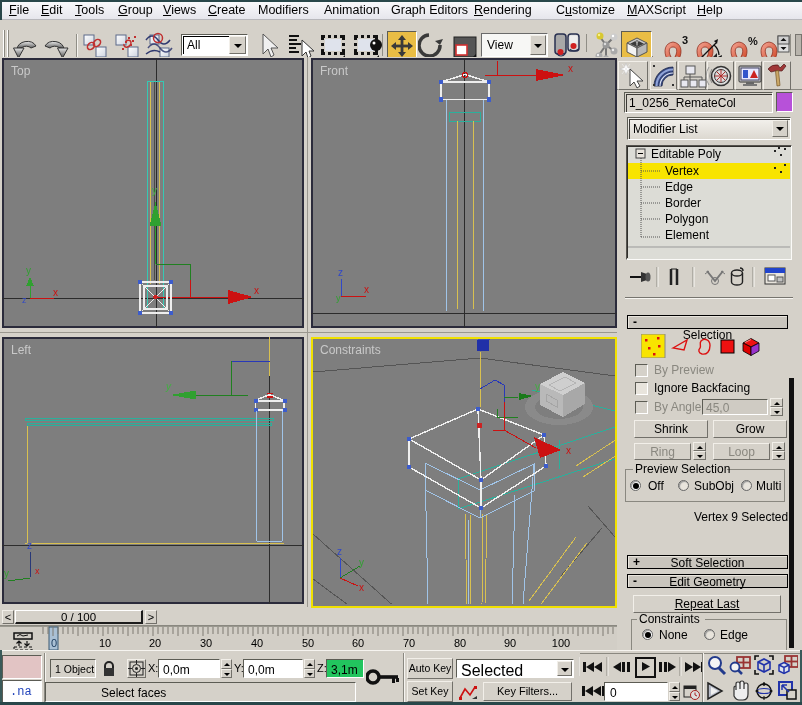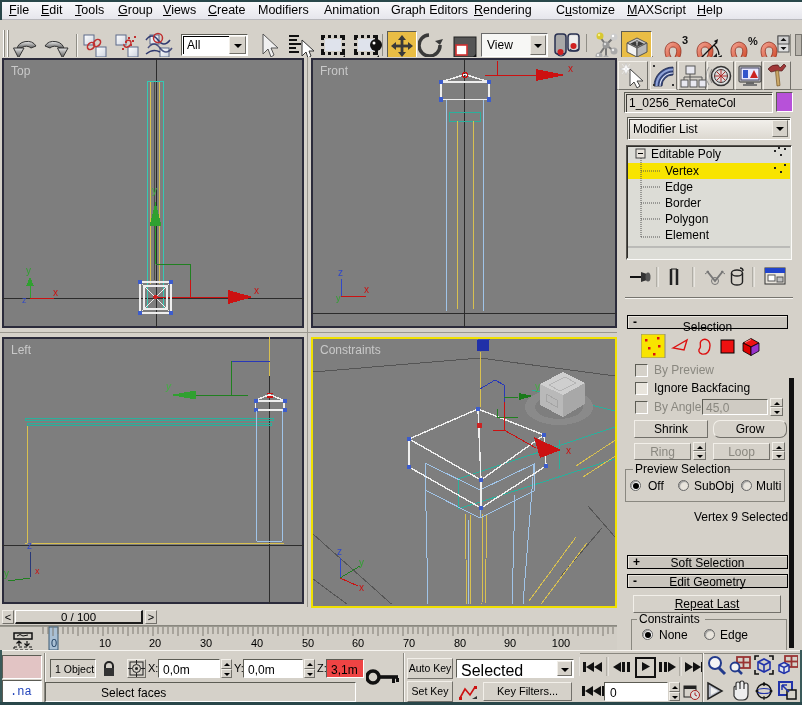--- a/index.html
+++ b/index.html
@@ -623,21 +623,21 @@
 
 <rect x="138" y="3" width="20" height="16" fill="#e8e4dc" stroke="#333"></rect>
 <rect x="138" y="3" width="20" height="5" fill="#2244cc"></rect>
 <rect x="141" y="10" width="7" height="6" fill="#fff" stroke="#555"></rect>
 <rect x="150" y="12" width="6" height="5" fill="#c0c0c0" stroke="#555"></rect>
 </svg>
 <div class="abs" style="left:8px;top:240px;width:168px;height:2px;border-top:1px solid #76746e;border-bottom:1px solid #f6f4f0;"></div>
 
 <div class="abs" style="left:10px;top:258px;width:161px;height:14px;background:#c9c5bd;border:1px solid #000;box-shadow:inset 1px 1px 0 #e8e4dc;">
 <span class="abs" style="left:5px;top:-1px;font-weight:bold;">-</span>
-<span class="abs" style="left:50%;top:4px;transform:translateX(-50%);">Selection</span>
+<span class="abs" style="left:50%;top:12px;transform:translateX(-50%);">Selection</span>
 </div>
 
 <svg class="abs" style="left:24px;top:277px;" width="140" height="24" viewBox="0 0 140 24">
 <rect x="0" y="0" width="24" height="24" fill="#f8e400" stroke="#888" stroke-width="1"></rect>
 <g fill="#dd1111">
 <rect x="4" y="5" width="2.5" height="2.5"></rect>
         <rect x="16" y="3" width="2.5" height="2.5"></rect>
         <rect x="7" y="13" width="2.5" height="2.5"></rect>
         <rect x="17" y="11" width="2.5" height="2.5"></rect>
         <rect x="12" y="19" width="2.5" height="2.5"></rect>
@@ -665,21 +665,21 @@
 <div class="abs" style="left:153px;top:341px;width:13px;height:18px;">
 <div class="abs btn" style="left:0;top:0;width:13px;height:9px;">
         <div class="abs" style="left:3px;top:3px;border-left:3px solid transparent;border-right:3px solid transparent;border-bottom:3px solid #000;"></div>
       </div>
 <div class="abs btn" style="left:0;top:9px;width:13px;height:9px;">
         <div class="abs" style="left:3px;top:3px;border-left:3px solid transparent;border-right:3px solid transparent;border-top:3px solid #000;"></div>
       </div>
 </div>
 
 <div class="abs btn" style="left:17px;top:363px;width:74px;height:18px;text-align:center;padding-top:1px;">Shrink</div>
-<div class="abs btn" style="left:96px;top:363px;width:74px;height:18px;text-align:center;padding-top:1px;border-radius:7px;">Grow</div>
+<div class="abs btn" style="left:96px;top:363px;width:74px;height:18px;text-align:center;padding-top:1px;">Grow</div>
 
 <div class="abs btn" style="left:17px;top:386px;width:57px;height:17px;text-align:center;padding-top:1px;color:#8a8880;">Ring</div>
 <div class="abs" style="left:76px;top:385px;width:13px;height:18px;">
 <div class="abs btn" style="left:0;top:0;width:13px;height:9px;">
         <div class="abs" style="left:3px;top:3px;border-left:3px solid transparent;border-right:3px solid transparent;border-bottom:3px solid #000;"></div>
       </div>
 <div class="abs btn" style="left:0;top:9px;width:13px;height:9px;">
         <div class="abs" style="left:3px;top:3px;border-left:3px solid transparent;border-right:3px solid transparent;border-top:3px solid #000;"></div>
       </div>
 </div>
@@ -919,21 +919,21 @@
     </div>
 <div class="abs" style="left:304px;top:8px;width:11px;height:19px;">
 <div class="abs btn" style="left:0;top:0;width:11px;height:9.5px;">
         <div class="abs" style="left:2px;top:3px;border-left:3px solid transparent;border-right:3px solid transparent;border-bottom:3px solid #000;"></div>
       </div>
 <div class="abs btn" style="left:0;top:9.5px;width:11px;height:9.5px;">
         <div class="abs" style="left:2px;top:3px;border-left:3px solid transparent;border-right:3px solid transparent;border-top:3px solid #000;"></div>
       </div>
 </div>
 <span class="abs" style="left:317px;top:11px;">Z:</span>
-<div class="abs sunken" style="left:326px;top:8px;width:38px;height:19px;background:#ef4444;">
+<div class="abs sunken" style="left:326px;top:8px;width:38px;height:19px;background:#22c55e;">
       <span class="abs" style="left:4px;top:3px;font-size:12px;">3,1m</span>
     </div>
 <svg class="abs" style="left:366px;top:18px;" width="34" height="16" viewBox="0 0 34 16">
 <circle cx="7" cy="8" r="6" fill="none" stroke="#111" stroke-width="3.5"></circle>
 <rect x="13" y="6.2" width="19" height="3.6" fill="#111"></rect>
 <rect x="26" y="9" width="3" height="5" fill="#111"></rect>
       <rect x="30" y="9" width="3" height="4" fill="#111"></rect>
 </svg>
 <div class="abs sunken" style="left:45px;top:31px;width:311px;height:20px;">
       <span class="abs" style="left:7px;top:3px;font-size:12px;margin-left:48px;">Select faces</span>

